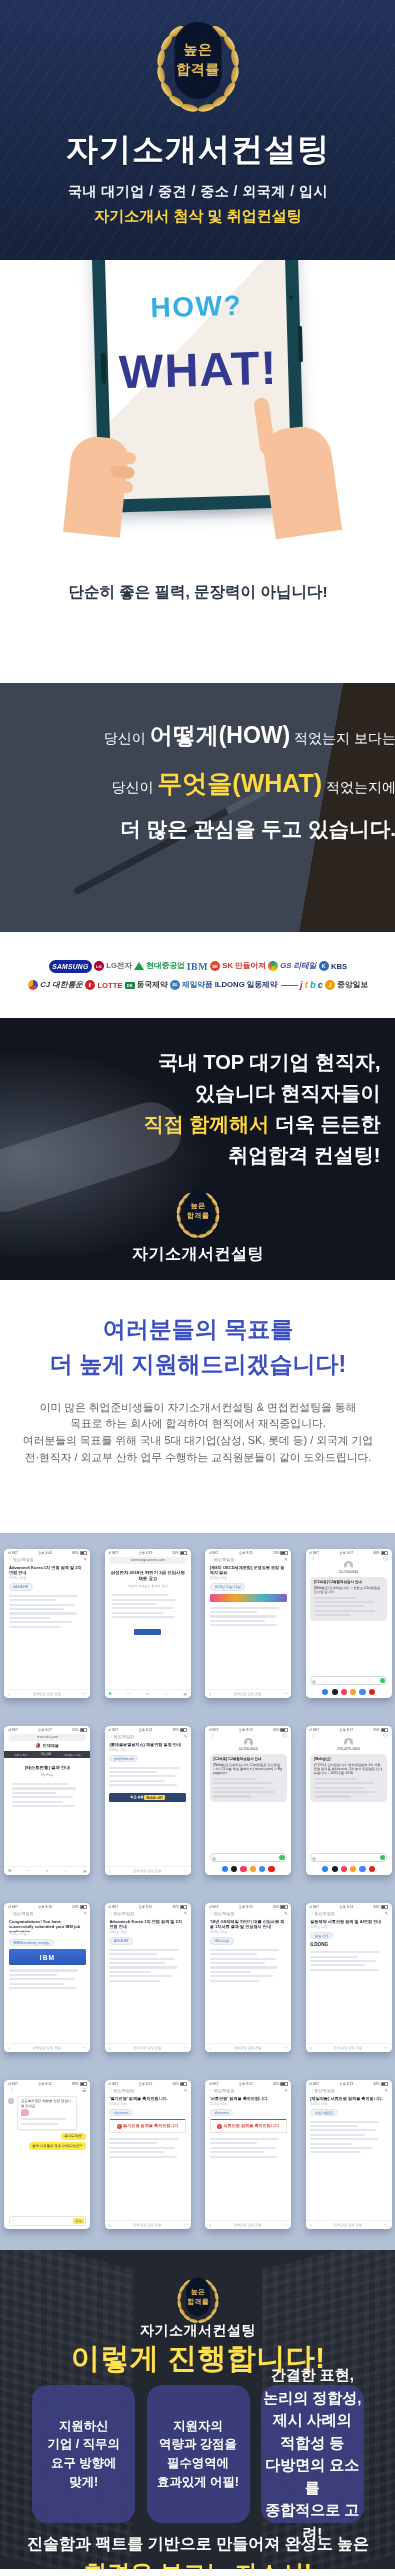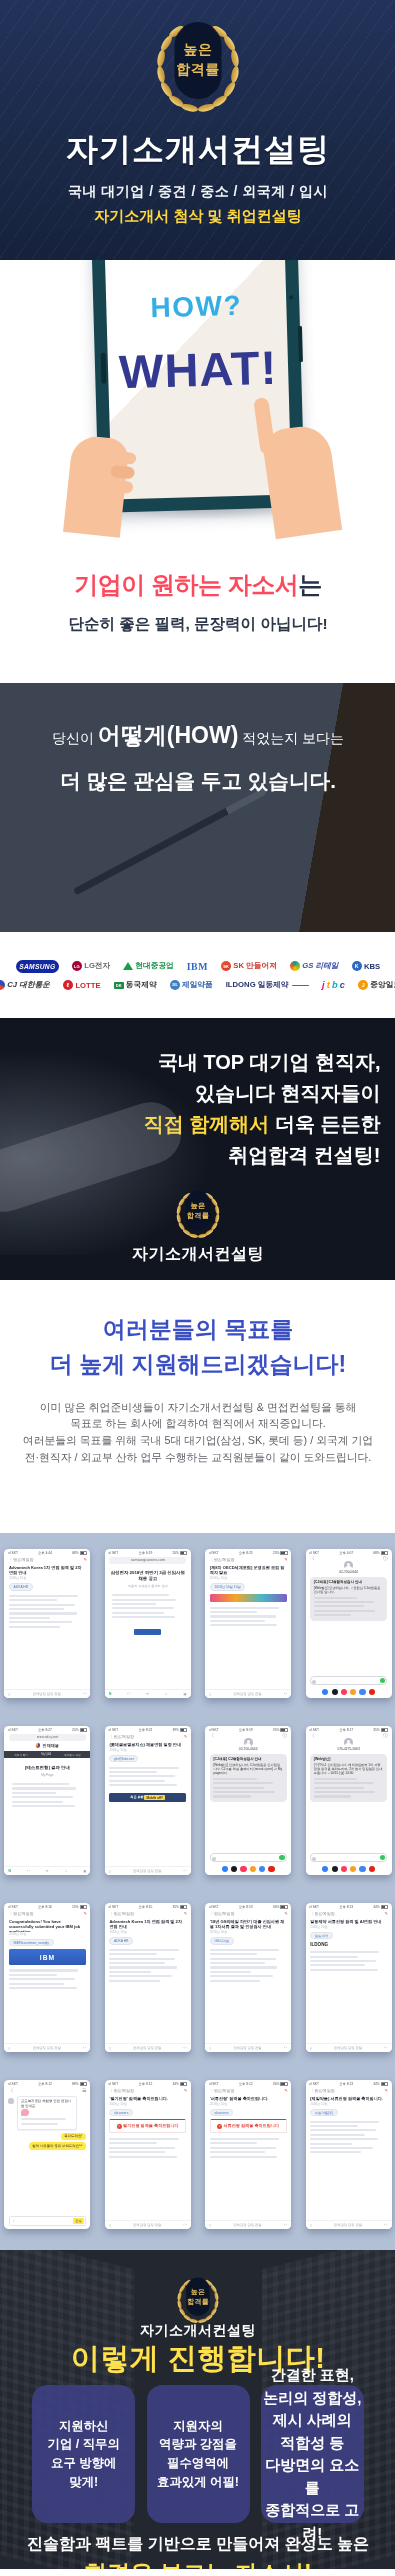--- a/index.html
+++ b/index.html
@@ -37,30 +37,30 @@
   .hand-r{right:-15.5px;top:206px;width:67px;height:108px;border-radius:24px 31px 0 0;transform:rotate(-8deg);}
   .hand-r:before{content:"";position:absolute;left:-3.1px;top:-34px;width:15.5px;height:57px;border-radius:7.7px;background:#f7c29b;}
   .intro-block{position:absolute;left:0;right:0;top:309px;text-align:center;}
   .intro-h{font-size:24px;font-weight:bold;color:#fb4a5d;letter-spacing:-0.5px;}
   .intro-h .tail{color:#273049;}
   .intro-s{margin-top:13.4px;font-size:15.5px;font-weight:bold;color:#2b3648;}
 
   
   .howwhat{height:249px;background:linear-gradient(100deg,#3d4553 0 78%,#2b241f 78% 100%);}
   .pen{position:absolute;left:62px;top:155px;width:216px;height:7.2px;background:linear-gradient(90deg,#11161f 0 80%,#5a646f 80% 100%);border-radius:3.6px;transform:rotate(-28deg);opacity:.55;}
-  .hw-inner{position:relative;text-align:center;color:#fff;padding-top:37px;}
+  .hw-inner{position:relative;text-align:right;color:#fff;padding-top:37px;}
   .hw-l{margin-bottom:15.5px;}
   .hw-l .n{font-size:14px;}
   .hw-l .em1{font-size:23px;font-weight:bold;}
   .hw-l .em2{font-size:25px;font-weight:bold;color:#ffd83d;}
   .hw-l3{font-size:20.6px;font-weight:bold;}
 
   
   .logos{height:86px;background:#fff;display:flex;flex-direction:column;justify-content:center;gap:7.2px;}
-  .logo-row{display:flex;justify-content:center;align-items:center;gap:13px;}
+  .logo-row{display:flex;justify-content:center;align-items:center;gap:2px;}
   .logo-item{display:flex;align-items:center;gap:2.1px;font-weight:bold;font-size:7.7px;white-space:nowrap;}
   .mk{display:inline-flex;align-items:center;justify-content:center;}
   .mk-oval{width:43px;height:13.4px;border-radius:6.7px;background:#1428a0;color:#fff;font-style:italic;font-size:6.7px;font-weight:bold;letter-spacing:0.3px;}
   .mk-circle{width:10.3px;height:10.3px;border-radius:50%;color:#fff;font-size:5.2px;font-weight:bold;}
   .mk-tri{width:0;height:0;border-left:5.2px solid transparent;border-right:5.2px solid transparent;border-bottom:8.8px solid #169e49;}
   .mk-chip{font-size:4.1px;color:#fff;background:#1b8a46;padding:1px 2.1px;border-radius:1px;}
   .swoosh{display:inline-block;width:17.5px;height:1.5px;background:#d6372f;border-radius:1px;margin-left:1px;}
 
   
   .shake{height:262px;background:#10151f;}
@@ -200,29 +200,29 @@
         <div class="tab-cam"></div>
         <div class="tab-btn"></div>
         <div class="tab-spk"></div>
         <div class="tab-how">HOW?</div>
         <div class="tab-what">WHAT!</div>
       </div>
       <div class="hand hand-l"></div>
       <div class="hand hand-r"></div>
     </div>
     <div class="intro-block">
-      <div class="intro-h"><span class="em">기업이 원하는 자소서</span><span class="tail">는</span></div>
       <div class="intro-s">단순히 좋은 필력, 문장력이 아닙니다!</div>
     </div>
   </div>
 
   <div class="sec howwhat">
     <div class="pen"></div>
     <div class="hw-inner">
       <div class="hw-l"><span class="n">당신이 </span><span class="em1">어떻게(HOW)</span><span class="n"> 적었는지 보다는</span></div>
+      <div class="hw-l"><span class="n">당신이 </span><span class="em2">무엇을(WHAT)</span><span class="n"> 적었는지에</span></div>
       <div class="hw-l3">더 많은 관심을 두고 있습니다.</div>
     </div>
   </div>
 
   <div class="sec logos">
     <div class="logo-row" id="logo-row1">
         <span class="logo-item">
           <span class="mk mk-oval">SAMSUNG</span>
         </span>
         <span class="logo-item">

